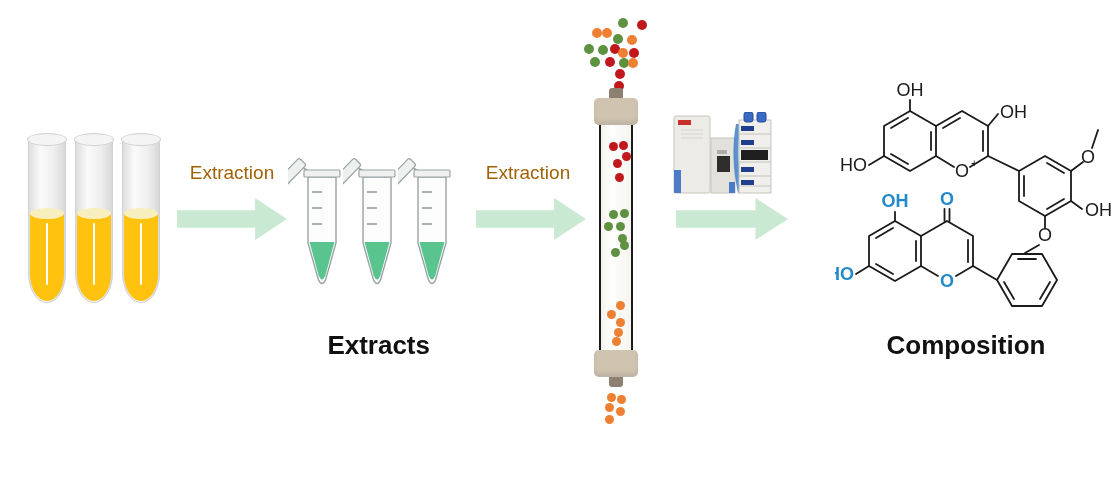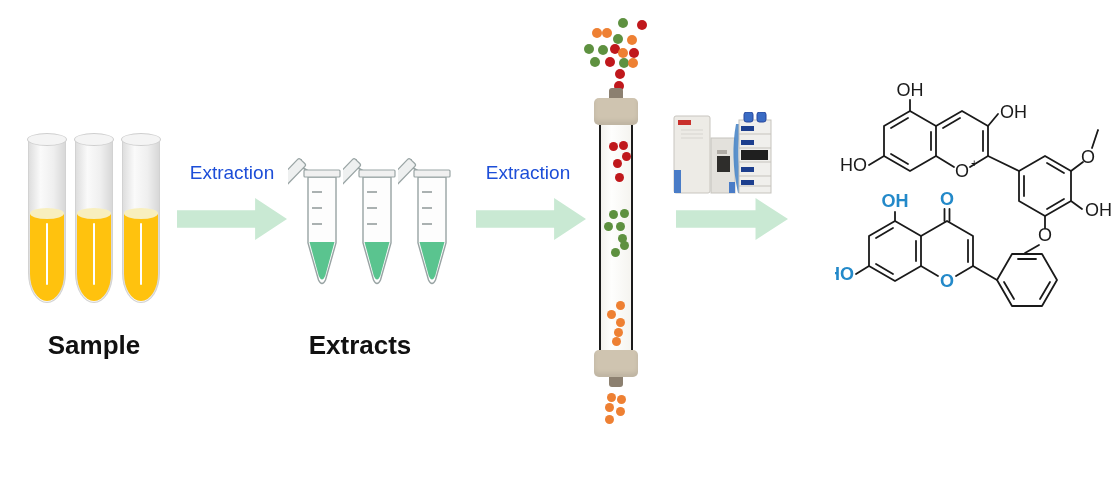--- a/index.html
+++ b/index.html
@@ -1,21 +1,21 @@
 <!DOCTYPE html>
 <html><head>
 <meta charset="utf-8">
 <style>
   html,body{margin:0;padding:0;background:#fff;}
   .canvas{position:relative;width:1118px;height:484px;background:#fff;overflow:hidden;
           font-family:"Liberation Sans",sans-serif;}
 
   
   .stage-label{position:absolute;font-size:26px;font-weight:700;color:#111;text-align:center;}
-  .arrow-label{position:absolute;font-size:19px;font-weight:400;color:#1d4ed8;text-align:center;height:24px;line-height:24px;}
+  .arrow-label{position:absolute;font-size:19px;font-weight:400;color:#a16207;text-align:center;height:24px;line-height:24px;}
 
   
   .flow-arrow{position:absolute;width:110px;height:42px;background:#c9e9d3;
     clip-path:polygon(0 29%,71% 29%,71% 0%,100% 50%,71% 100%,71% 71%,0 71%);}
 
   
   .tube{position:absolute;width:38px;height:170px;}
   .tube .glass{position:absolute;left:0;right:0;top:5px;bottom:0;
     background:linear-gradient(90deg,#dedede,#fafafa 32%,#efefef 68%,#d8d8d8);
     border:1px solid #d2d2d2;border-top:none;
@@ -60,21 +60,20 @@
   <div class="tube" style="left:75px;top:133px;">
     <div class="glass"></div>
     <div class="liquid"></div>
     <div class="rim"></div>
   </div>
   <div class="tube" style="left:122px;top:133px;">
     <div class="glass"></div>
     <div class="liquid"></div>
     <div class="rim"></div>
   </div>
-  <div class="stage-label" style="left:19px;top:330px;width:150px;">Sample</div>
 
   <div class="arrow-label" style="left:162px;top:161px;width:140px;">Extraction</div>
   <div class="flow-arrow" style="left:177px;top:198px;"></div>
 
   <svg style="position:absolute;left:288px;top:140px;" width="60" height="150" viewBox="0 0 60 150">
     <path d="M20,31 Q11,27 13,19" fill="none" stroke="#9aa5a5" stroke-width="2"></path>
     <g transform="rotate(-46 16 20)">
       <rect x="-18" y="15" width="32" height="10" rx="2" fill="#eef0f0" stroke="#9aa5a5" stroke-width="1.3"></rect>
       <rect x="-26" y="16.5" width="8" height="7" rx="1.5" fill="#e3e6e6" stroke="#9aa5a5" stroke-width="1.1"></rect>
     </g>
@@ -98,21 +97,21 @@
     <path d="M20,31 Q11,27 13,19" fill="none" stroke="#9aa5a5" stroke-width="2"></path>
     <g transform="rotate(-46 16 20)">
       <rect x="-18" y="15" width="32" height="10" rx="2" fill="#eef0f0" stroke="#9aa5a5" stroke-width="1.3"></rect>
       <rect x="-26" y="16.5" width="8" height="7" rx="1.5" fill="#e3e6e6" stroke="#9aa5a5" stroke-width="1.1"></rect>
     </g>
     <path d="M20,37 L48,37 L48,103 L37.5,140 Q34,147 30.5,140 L20,103 Z" fill="#fdfdfd" stroke="#98a3a3" stroke-width="1.4"></path>
     <path d="M21.5,102 L46.5,102 L37.2,136 Q34,143 30.8,136 Z" fill="#5ac48f"></path>
     <rect x="16" y="30" width="36" height="7" rx="1" fill="#f0f0f0" stroke="#9aa5a5" stroke-width="1.2"></rect>
     <path d="M24,52 h10 M24,68 h10 M24,84 h10" stroke="#8e9898" stroke-width="1.3"></path>
   </svg>
-  <div class="stage-label" style="left:290px;top:330px;width:140px;">Extracts</div>
+  <div class="stage-label" style="left:290px;top:330px;width:140px;text-align:right;">Extracts</div>
 
   <div class="arrow-label" style="left:458px;top:161px;width:140px;">Extraction</div>
   <div class="flow-arrow" style="left:476px;top:198px;"></div>
 
   <div class="dots dots-lg" style="left:565px;top:5px;width:115px;height:92px;">
       <span class="dot" style="left: 53px; top: 13px; background: rgb(94, 145, 64);"></span>
       <span class="dot" style="left: 72px; top: 15px; background: rgb(192, 24, 28);"></span>
       <span class="dot" style="left: 27px; top: 23px; background: rgb(238, 128, 51);"></span>
       <span class="dot" style="left: 37px; top: 23px; background: rgb(238, 128, 51);"></span>
       <span class="dot" style="left: 48px; top: 29px; background: rgb(94, 145, 64);"></span>
@@ -263,14 +262,15 @@
       <text class="atom-blue" x="112" y="231" text-anchor="middle">O</text>
 
       <line class="bond" x1="138" y1="210" x2="162" y2="224"></line>
       <polygon class="bond" points="222,224 207,198 177,198 162,224 177,250 207,250"></polygon>
       <line class="bond" x1="183" y1="203" x2="201" y2="203"></line>
       <line class="bond" x1="215" y1="226" x2="205" y2="243"></line>
       <line class="bond" x1="179" y1="243" x2="169" y2="226"></line>
     </g>
   </svg>
 
+  <div class="stage-label" style="left:866px;top:330px;width:200px;">Composition</div>
 
 </div>
 
 </body></html>

